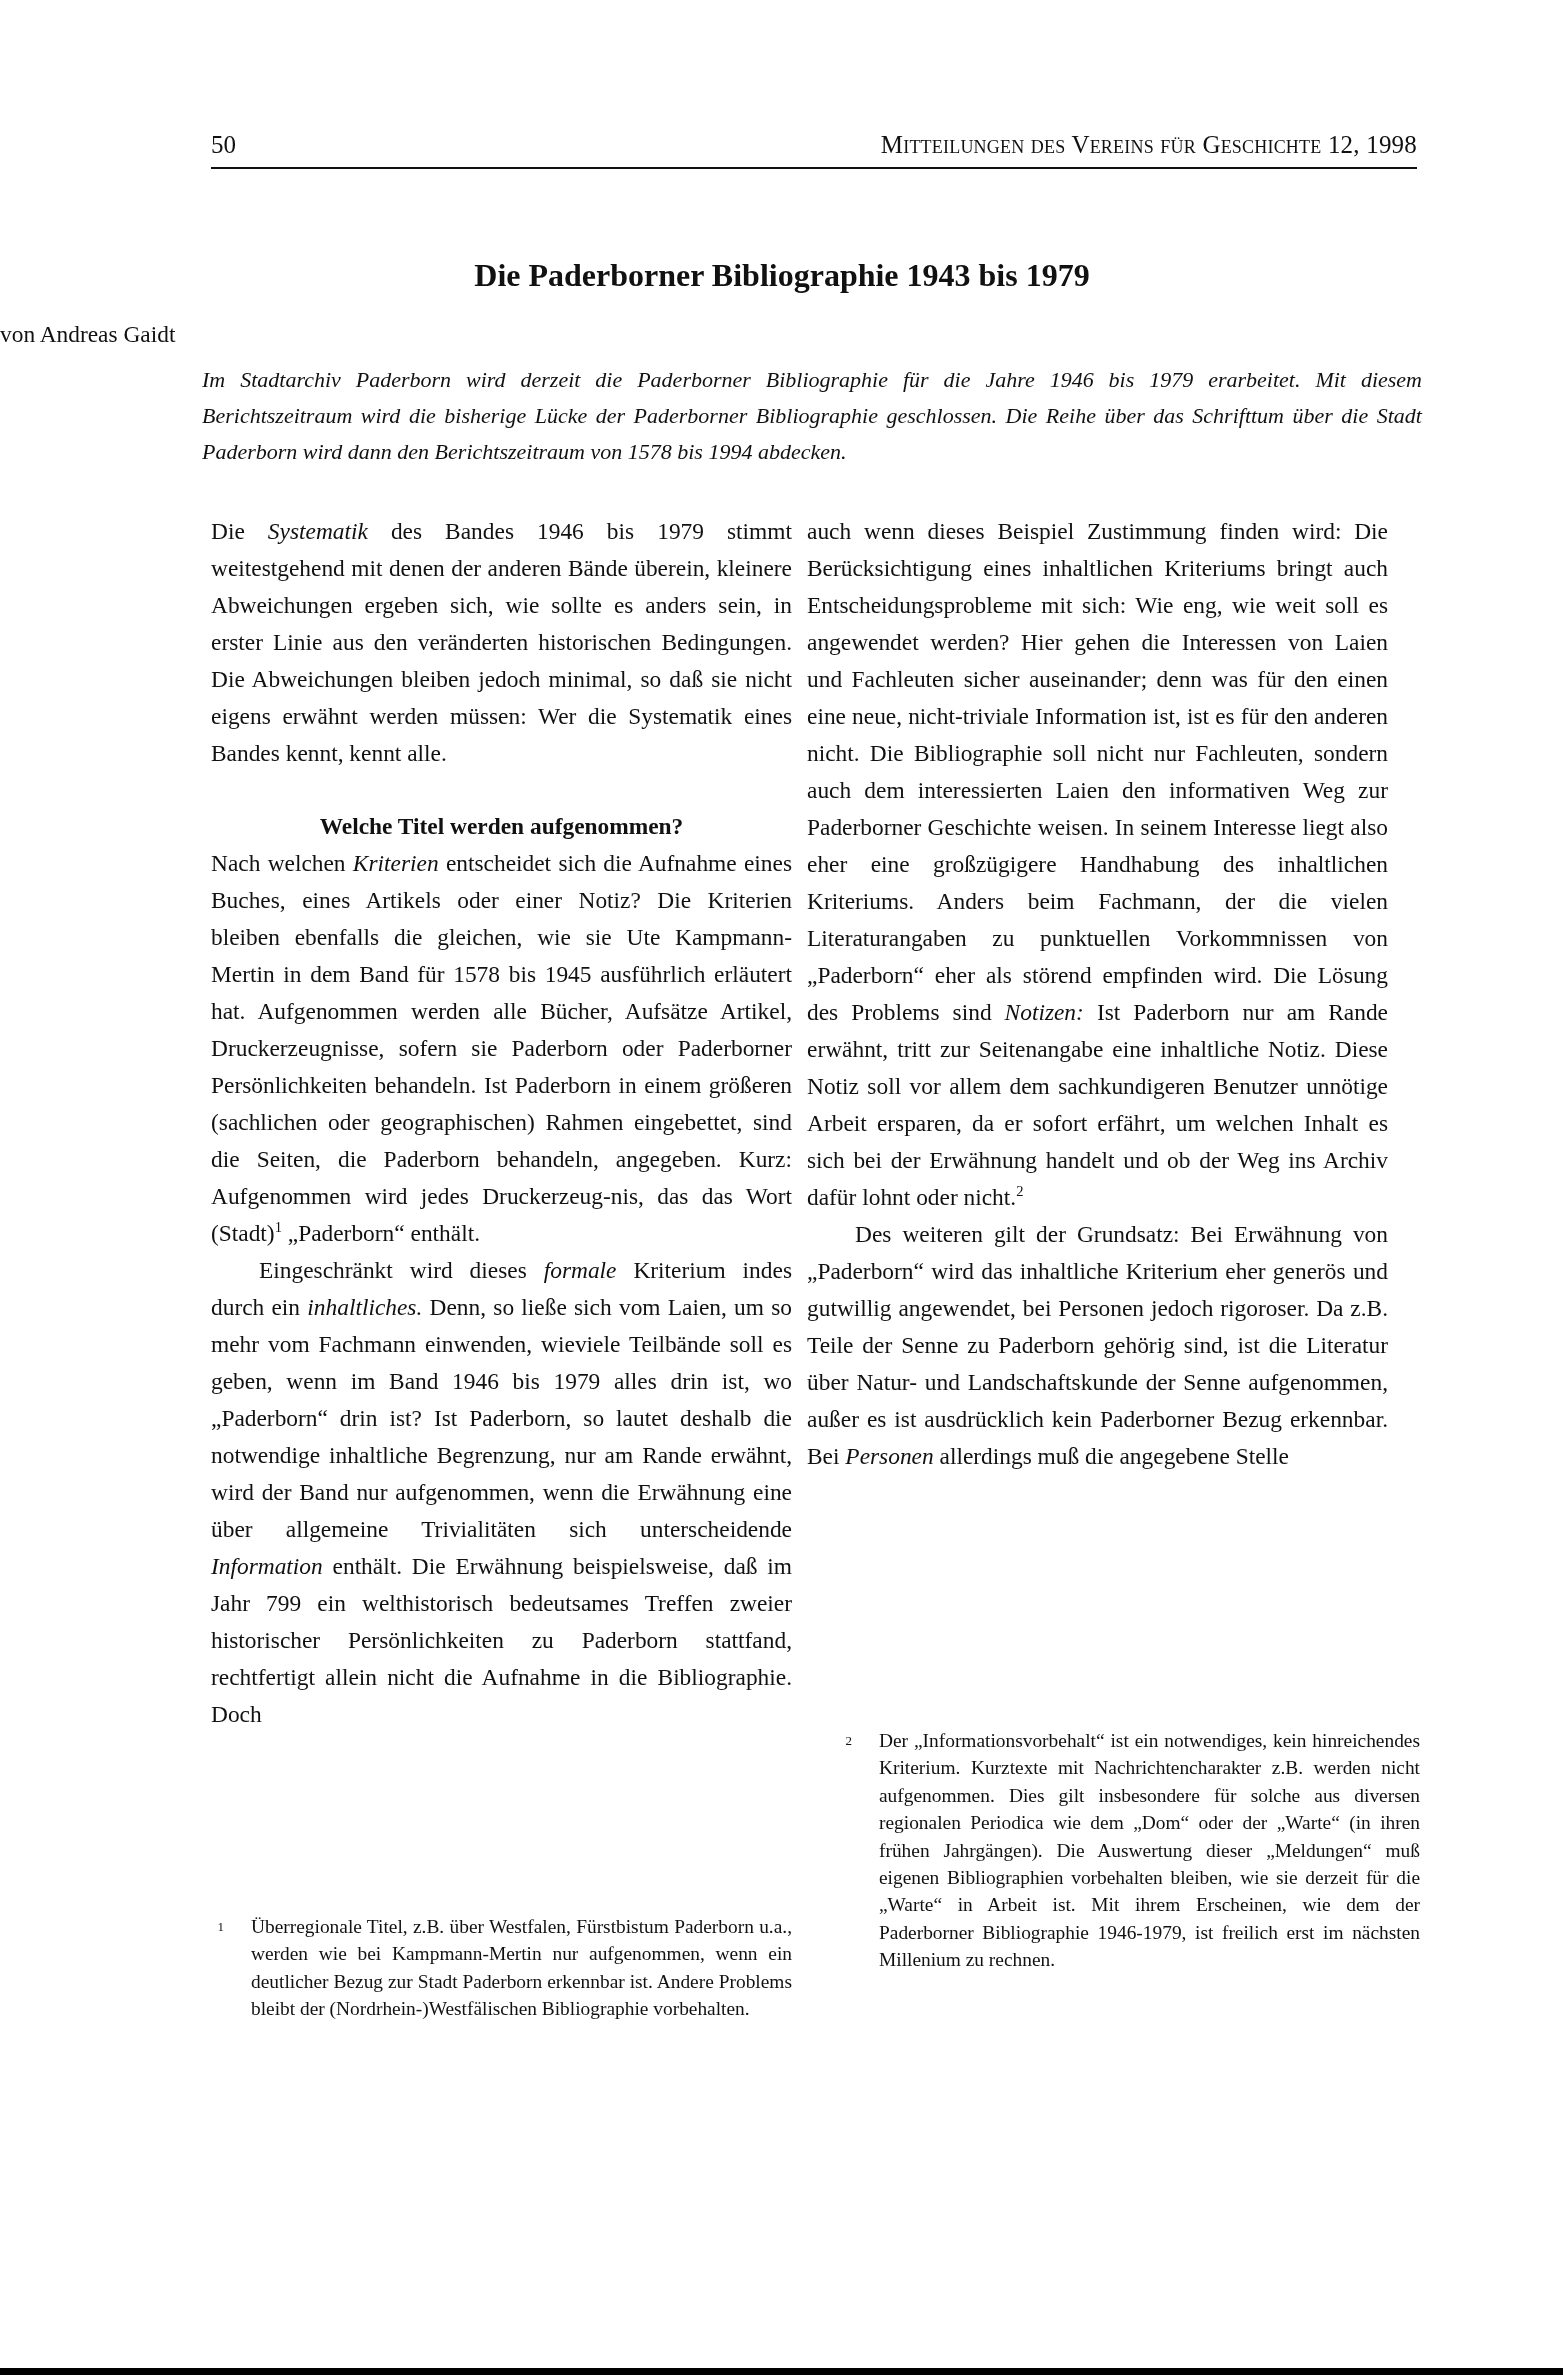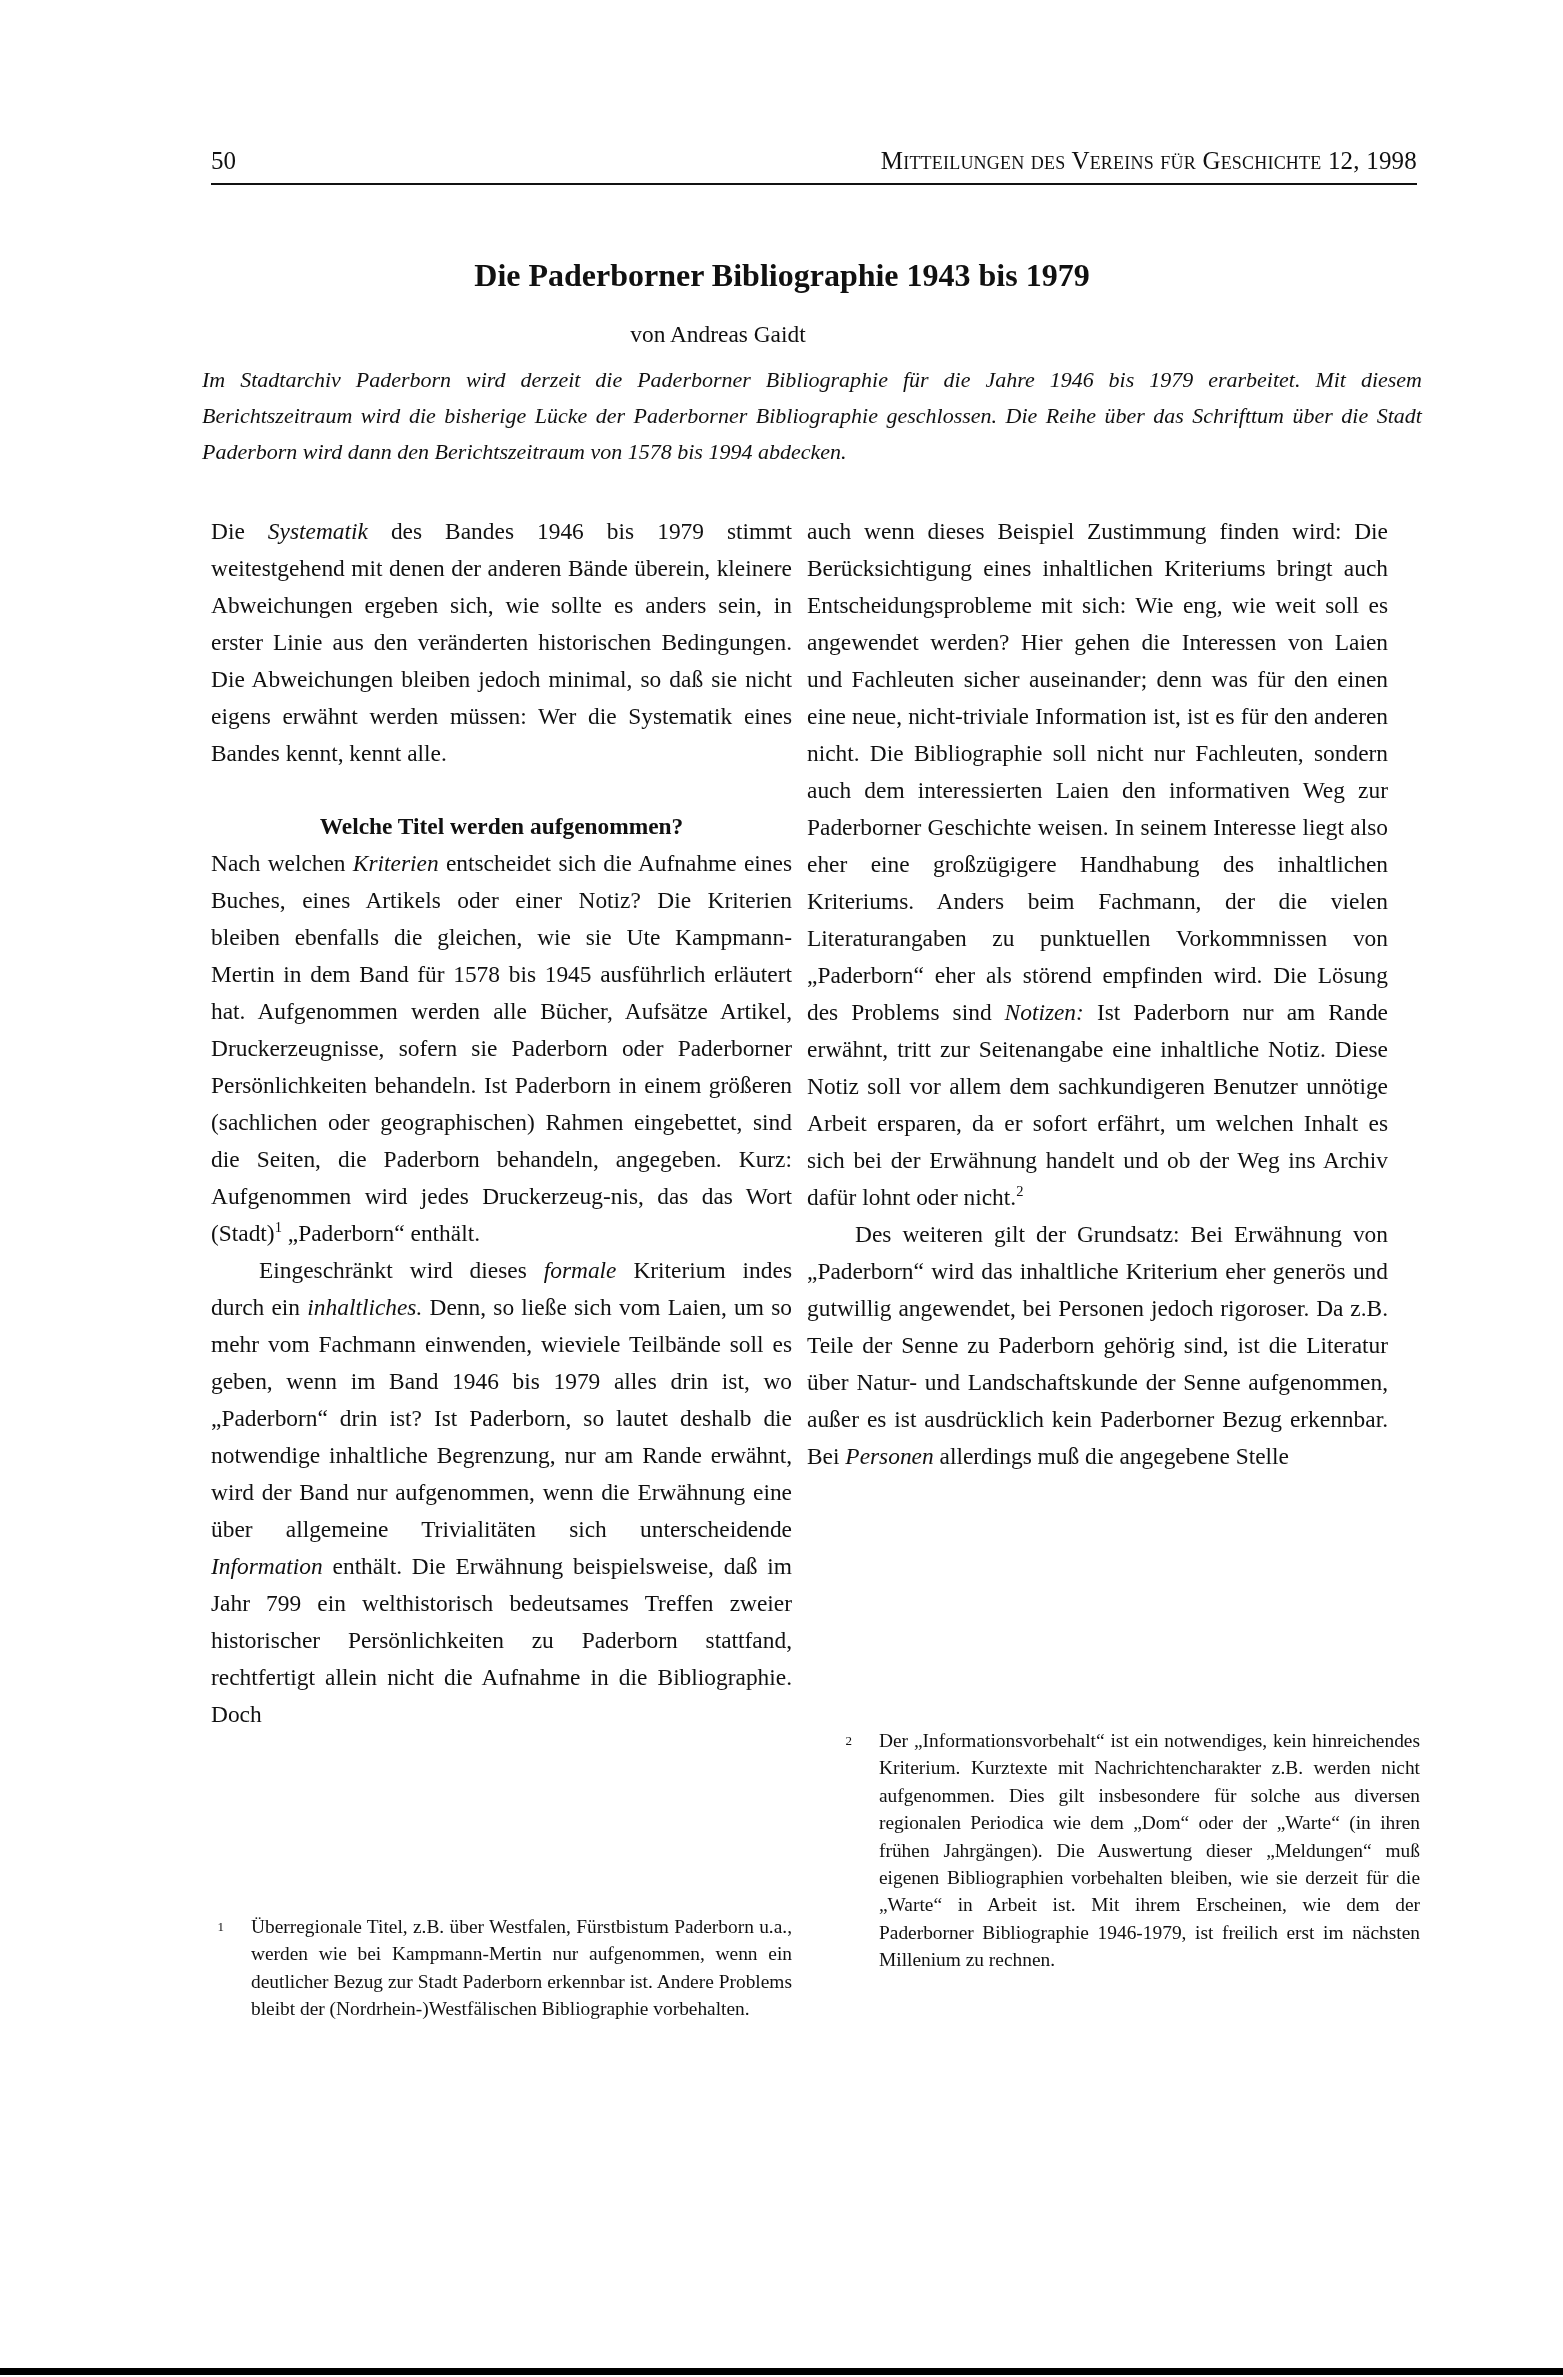--- a/index.html
+++ b/index.html
@@ -1,34 +1,34 @@
 <!DOCTYPE html>
 <html style="font-size:13px"><head>
 <meta charset="utf-8">
 <style>
   html, body { margin: 0; padding: 0; background: #ffffff; }
   body {
     width: 1564px; height: 2377px; position: relative; overflow: hidden;
     font-family: "Liberation Serif", "DejaVu Serif", serif; color: #111;
   }
   .running-head {
-    position: absolute; left: 211px; top: 147px; width: 1206px; height: 36px;
+    position: absolute; left: 211px; top: 131px; width: 1206px; height: 36px;
     border-bottom: 2.4px solid #111;
   }
   .page-number { position: absolute; left: 0; top: 0; font-size: 25px; }
   .journal-title {
     position: absolute; right: 0; top: 0; font-size: 25px;
     font-variant: small-caps; letter-spacing: 0.2px;
   }
   .article-title {
     position: absolute; left: 0; width: 1564px; top: 257px; text-align: center;
     font-size: 32px; font-weight: bold;
   }
   .author {
-    position: absolute; left: 0; width: 1436px; top: 321px; text-align: center;
+    position: absolute; left: 0; width: 1436px; top: 321px; 
     font-size: 23.4px;
   }
   .abstract {
     position: absolute; left: 202px; width: 1220px; top: 362px;
     font-size: 22px; font-style: italic; line-height: 36px; text-align: justify;
   }
   .column {
     position: absolute; top: 513px; width: 581px;
     font-size: 23.4px; line-height: 37px; text-align: justify;
     hyphens: manual;

